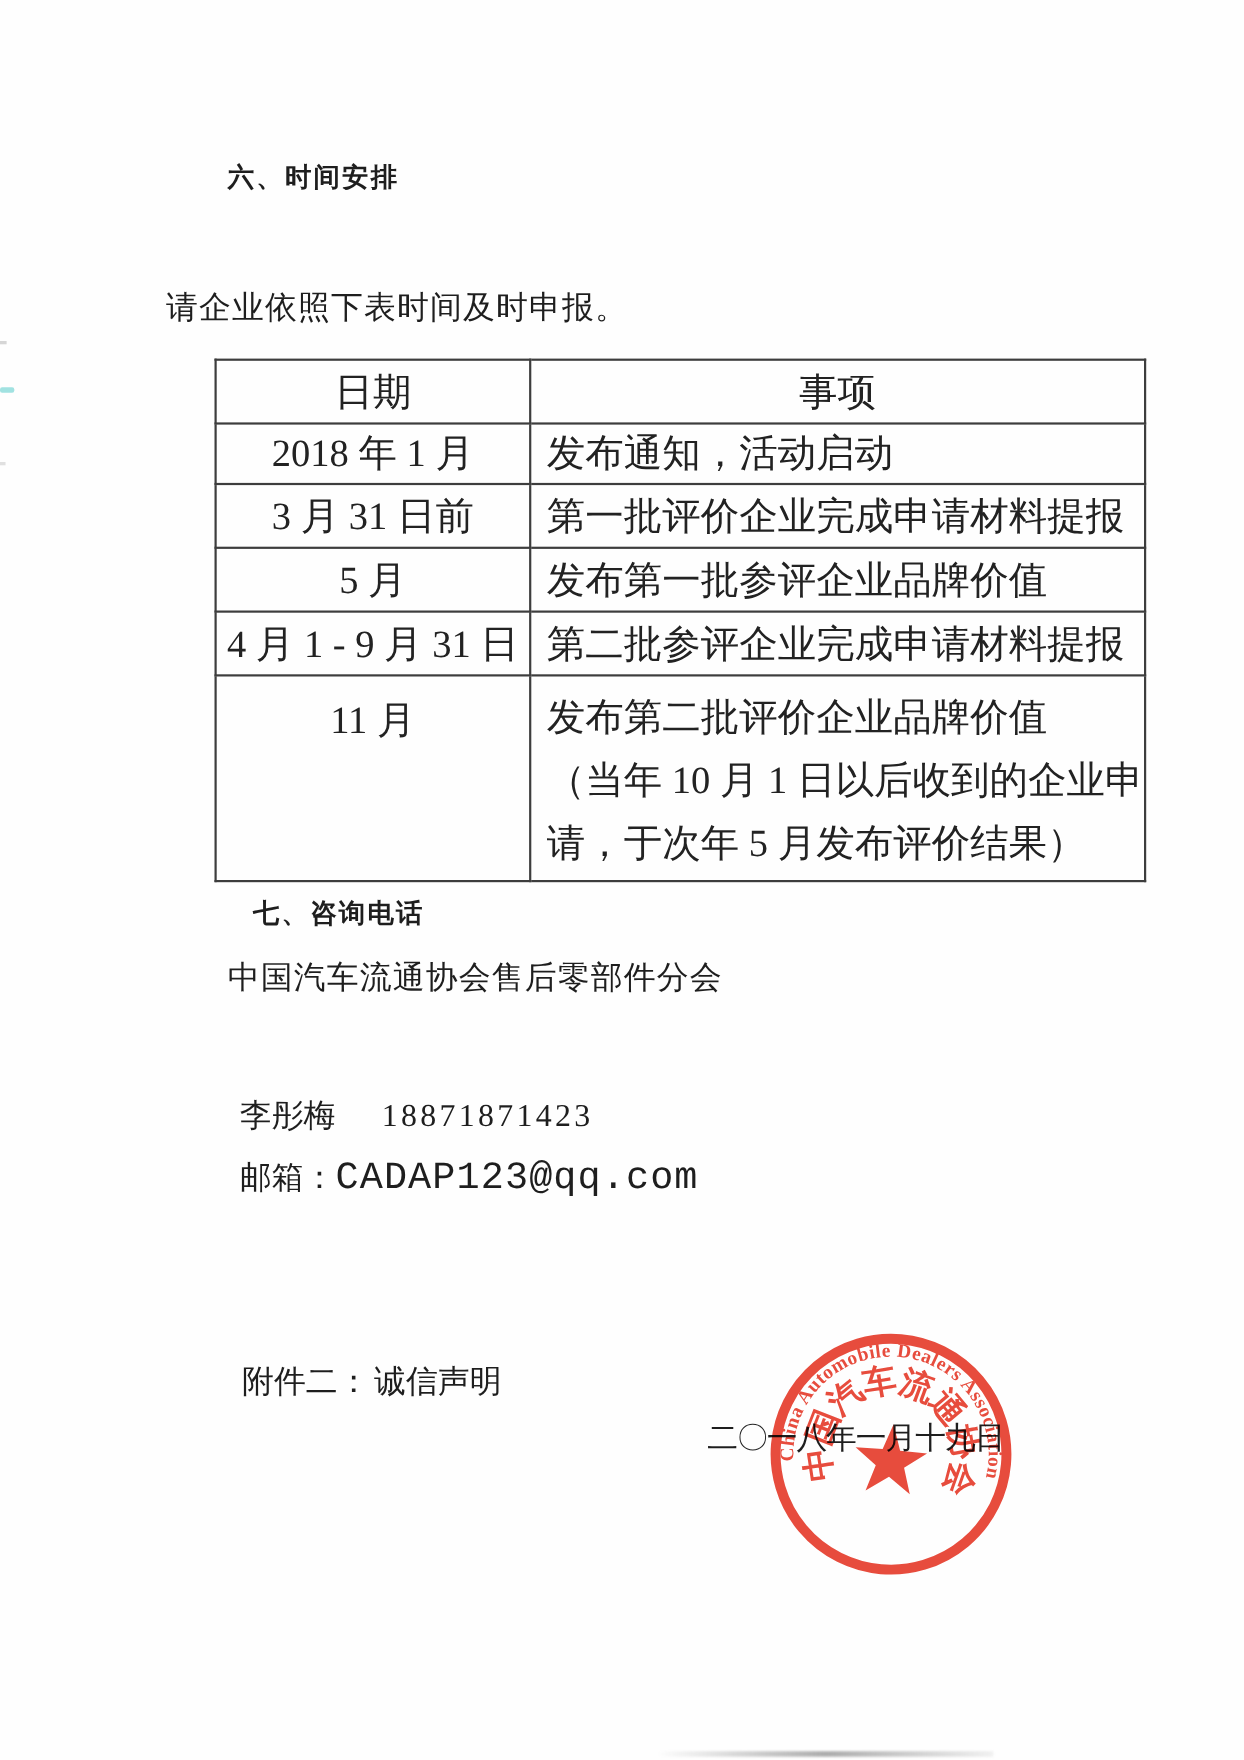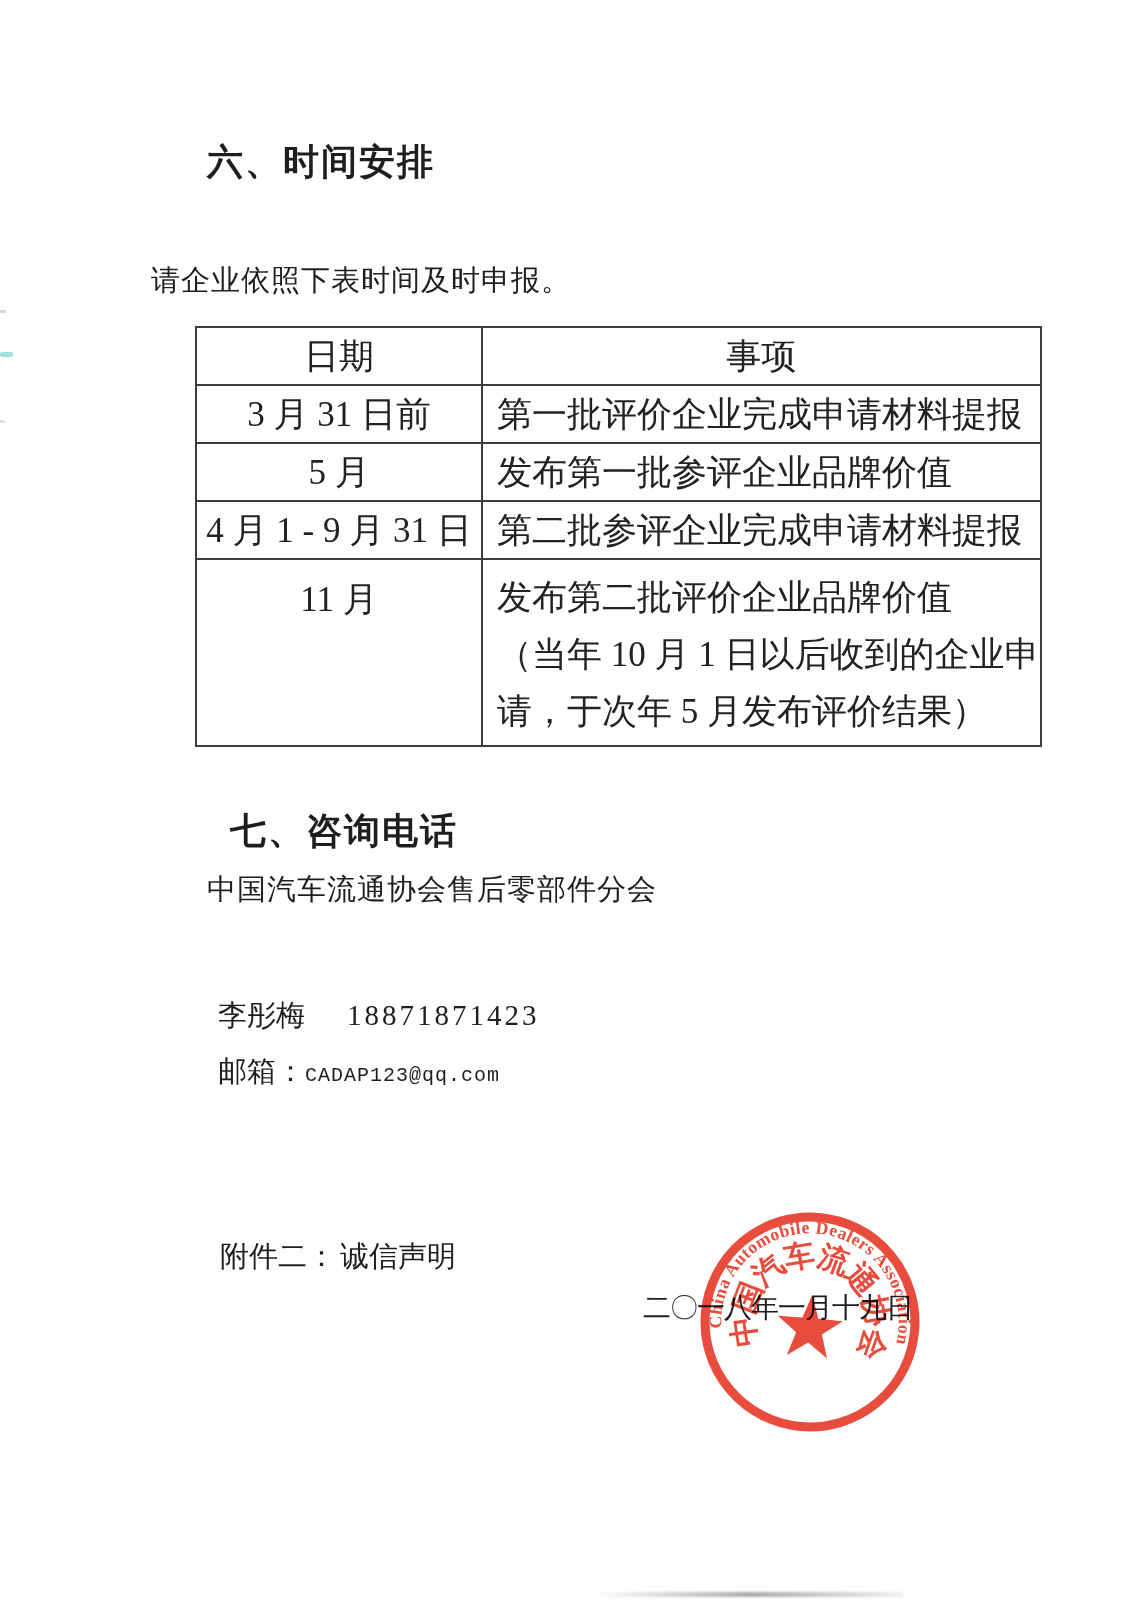--- a/index.html
+++ b/index.html
@@ -5,21 +5,21 @@
   html,body{margin:0;padding:0;background:#ffffff;}
   .page{
     position:relative;
     width:1131px;height:1600px;
     background:#fefefe;
     font-family:"Liberation Serif","DejaVu Serif",serif;
     color:#1e1e1e;
     overflow:hidden;
   }
   .line{position:absolute;white-space:nowrap;font-size:29px;line-height:34px;color:#1e1e1e;}
-  .heading{font-weight:bold;font-size:36px;letter-spacing:2px;}
+  .heading{font-weight:bold;font-size:24px;letter-spacing:2px;}
   .body-text{letter-spacing:1px;}
   
   .sched{
     position:absolute;left:195px;top:326px;
     border-collapse:collapse;table-layout:fixed;
     font-size:35px;color:#222;
   }
   .sched td,.sched th{
     border:2px solid #3d3d3d;
     font-weight:normal;
@@ -30,21 +30,21 @@
   .col-item{width:452px;text-align:left;padding-left:14px !important;}
   .row-h{height:58px;}
   .row-1{height:55px;}
   .row-n{height:58px;}
   .row-last{height:187px;vertical-align:top !important;}
   .row-last .col-date{vertical-align:top;padding-top:16px !important;}
   .item-line{line-height:57px;white-space:nowrap;}
   .note-line{line-height:57px;white-space:nowrap;}
   
   .phone{margin-left:42px;letter-spacing:3px;}
-  .email-mono{font-family:"Liberation Mono","DejaVu Sans Mono",monospace;font-size:20px;letter-spacing:1px;}
+  .email-mono{font-family:"Liberation Mono","DejaVu Sans Mono",monospace;font-size:35px;letter-spacing:1px;}
   .attach-title{margin-left:4px;}
   
   .stamp-wrap{
     position:absolute;left:696px;top:1208px;width:228px;height:228px;
     mix-blend-mode:multiply;opacity:0.92;
     transform:rotate(5deg);
     pointer-events:none;
   }
   .date-line{letter-spacing:-1px;font-size:28px;}
   
@@ -68,20 +68,24 @@
 
   <table class="sched">
     <colgroup>
         <col style="width:284px">
         <col style="width:452px">
       </colgroup>
     <tbody>
         <tr class="row-h">
       <th class="col-date">日期</th>
       <th class="col-item" style="text-align:center;padding-left:0 !important;">事项</th>
+    </tr>
+    <tr class="row-1">
+      <td class="col-date">2018 年 1 月</td>
+      <td class="col-item">发布通知，活动启动</td>
     </tr>
     <tr class="row-n">
       <td class="col-date">3 月 31 日前</td>
       <td class="col-item">第一批评价企业完成申请材料提报</td>
     </tr>
     <tr class="row-n">
       <td class="col-date">5 月</td>
       <td class="col-item">发布第一批参评企业品牌价值</td>
     </tr>
     <tr class="row-n">

